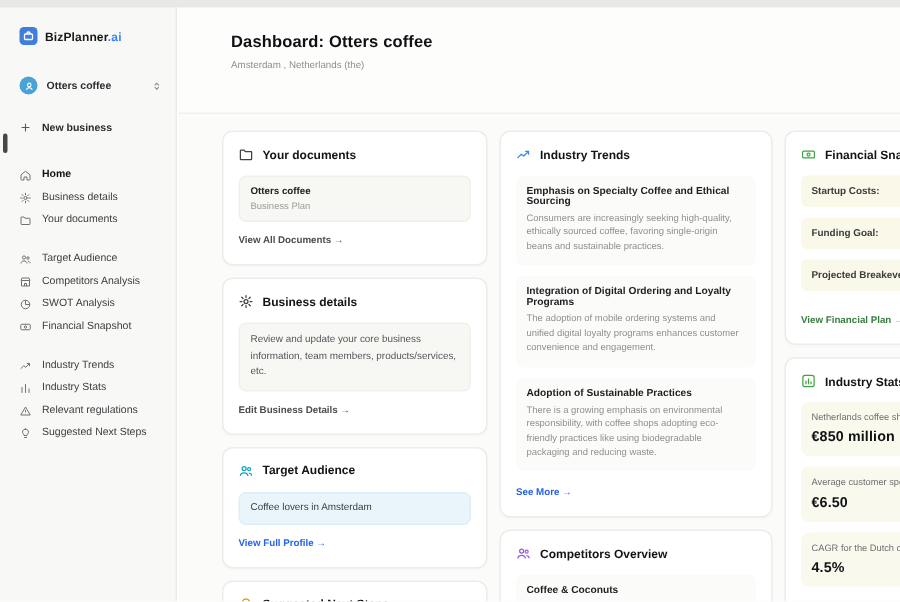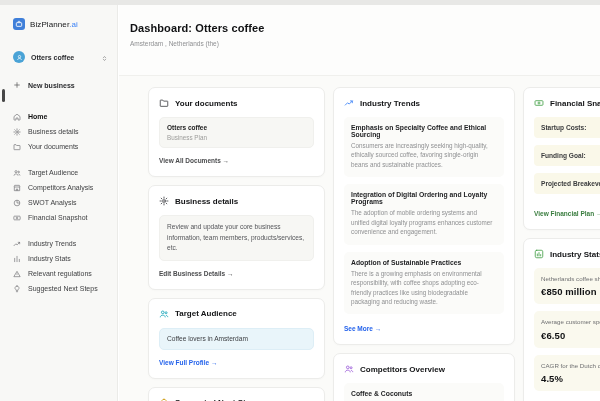--- a/index.html
+++ b/index.html
@@ -13,21 +13,21 @@
   .scroll-marker { position:absolute; left:2px; top:89px; width:3px; height:13px; background:#474747; border-radius:2px; z-index:6; }
 
   
   .sidebar {
     position:absolute; left:0; top:5px; bottom:0; width:118px;
     background:#f8f8f6; border-right:1px solid #ebebe8; padding:13px 9px 8px 13px; z-index:2;
   }
   .logo-row { display:flex; align-items:center; gap:5px; margin-bottom:18px; }
   .logo-badge { width:12px; height:12px; border-radius:3px; background:#3f7fd9; display:flex; align-items:center; justify-content:center; flex:none; }
   .logo-badge svg { width:8px; height:8px; stroke:#fff; }
-  .brand { font-size:8px; font-weight:normal; color:#17181a; letter-spacing:.1px; }
+  .brand { font-size:8px; font-weight:bold; color:#17181a; letter-spacing:.1px; }
   .brand .suffix { color:#3b82f6; }
 
   .biz-row { display:flex; align-items:center; gap:6px; margin-bottom:15px; cursor:pointer; }
   .avatar { width:12px; height:12px; border-radius:50%; background:#4aa3d6; display:flex; align-items:center; justify-content:center; flex:none; }
   .avatar svg { width:7px; height:7px; stroke:#fff; }
   .biz-name { font-size:7px; color:#2a2b2e; font-weight:600; flex:1; }
   .chevrons { color:#8a8a8a; flex:none; }
   .chevrons svg { width:7px; height:7px; }
 
   .newbiz-row { display:flex; align-items:center; gap:7px; margin-bottom:20px; cursor:pointer; }
@@ -36,21 +36,21 @@
 
   .nav-group { margin-bottom:11px; }
   .nav-item { display:flex; align-items:center; gap:7px; padding:3.5px 0; cursor:pointer; border-radius:4px; }
   .nav-item .label { font-size:7px; color:#3d3e40; }
   .nav-item.active .label { color:#121212; font-weight:600; }
   .nav-ic { width:8px; height:8px; color:#6f7073; flex:none; }
   .nav-ic svg { width:8px; height:8px; display:block; }
 
   
   .main { position:absolute; left:119px; top:5px; right:0; bottom:0; background:#fdfdfc; }
-  .page-header { padding:17px 0 0 11px; background:#fdfdfc; }
+  .page-header { padding:17px 0 0 35px; background:#fdfdfc; }
   .page-title { font-size:11px; font-weight:bold; color:#101113; letter-spacing:.1px; }
   .page-subtitle { font-size:6.5px; color:#8e8f91; margin-top:6px; }
 
   .content {
     position:absolute; top:70px; left:0; right:0; bottom:0;
     background:#fbfbf9; border-top:1px solid #f0f0ed;
     padding:11px 0 0 29px; display:flex; gap:8px; align-items:flex-start; overflow:hidden;
   }
   .col { display:flex; flex-direction:column; gap:8px; flex:none; }
   .col-1 { width:177px; } .col-2 { width:182px; } .col-3 { width:185px; }

